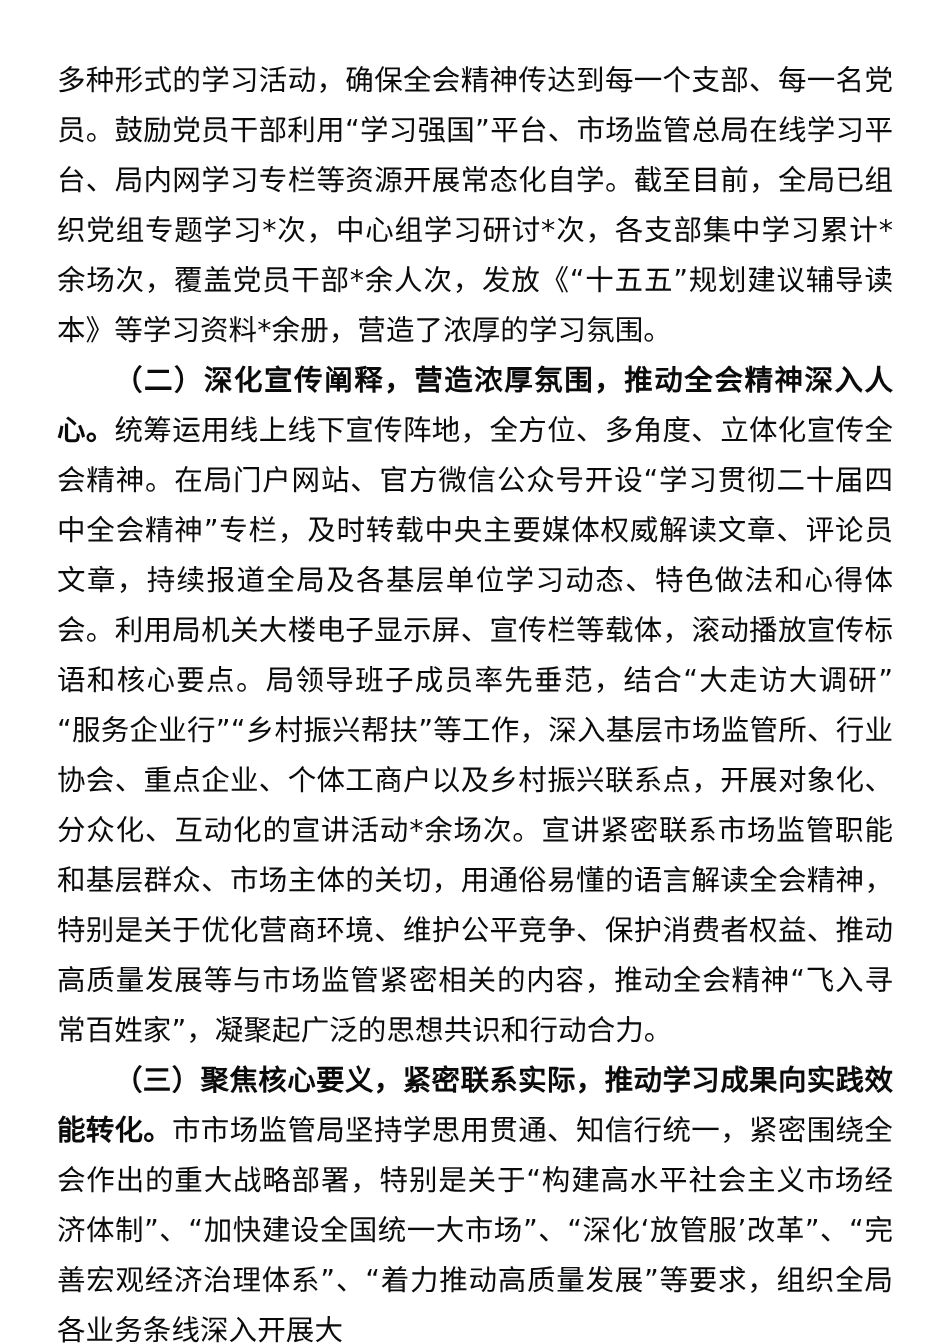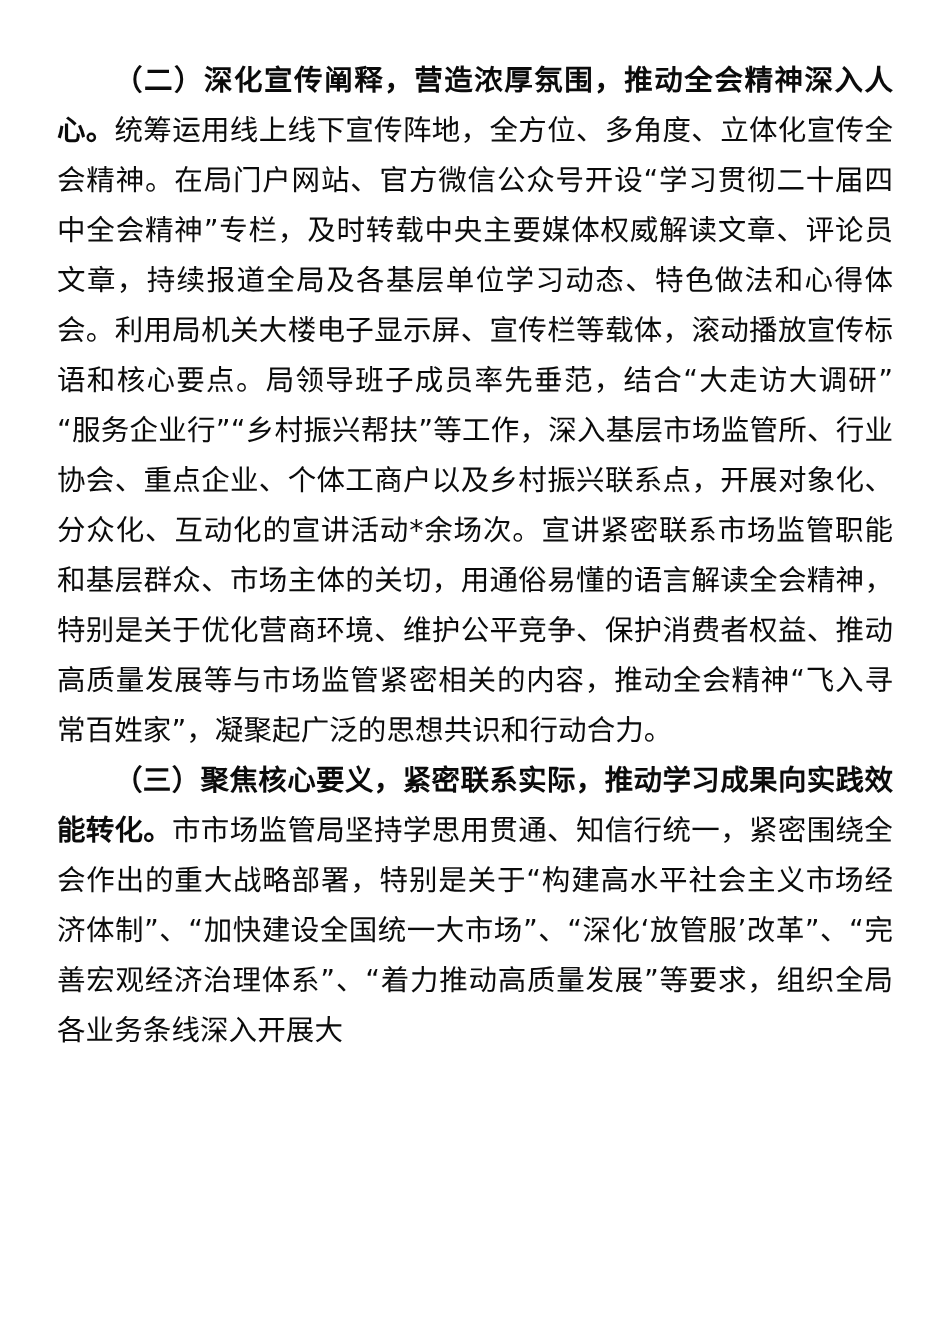--- a/index.html
+++ b/index.html
@@ -44,20 +44,23 @@
     font-weight: 700;
     letter-spacing: 0px;
   }
 </style>
 </head>
 <body>
 
 <div class="page">
   <div class="doc-body">
 
+    <p class="para">
+      <span>多种形式的学习活动，确保全会精神传达到每一个支部、每一名党员。鼓励党员干部利用“学习强国”平台、市场监管总局在线学习平台、局内网学习专栏等资源开展常态化自学。截至目前，全局已组织党组专题学习*次，中心组学习研讨*次，各支部集中学习累计*余场次，覆盖党员干部*余人次，发放《“十五五”规划建议辅导读本》等学习资料*余册，营造了浓厚的学习氛围。</span>
+    </p>
 
     <p class="para indent">
       <span class="hd">（二）深化宣传阐释，营造浓厚氛围，推动全会精神深入人心。</span><span>统筹运用线上线下宣传阵地，全方位、多角度、立体化宣传全会精神。在局门户网站、官方微信公众号开设“学习贯彻二十届四中全会精神”专栏，及时转载中央主要媒体权威解读文章、评论员文章，持续报道全局及各基层单位学习动态、特色做法和心得体会。利用局机关大楼电子显示屏、宣传栏等载体，滚动播放宣传标语和核心要点。局领导班子成员率先垂范，结合“大走访大调研”“服务企业行”“乡村振兴帮扶”等工作，深入基层市场监管所、行业协会、重点企业、个体工商户以及乡村振兴联系点，开展对象化、分众化、互动化的宣讲活动*余场次。宣讲紧密联系市场监管职能和基层群众、市场主体的关切，用通俗易懂的语言解读全会精神，特别是关于优化营商环境、维护公平竞争、保护消费者权益、推动高质量发展等与市场监管紧密相关的内容，推动全会精神“飞入寻常百姓家”，凝聚起广泛的思想共识和行动合力。</span>
     </p>
 
     <p class="para indent">
       <span class="hd">（三）聚焦核心要义，紧密联系实际，推动学习成果向实践效能转化。</span><span>市市场监管局坚持学思用贯通、知信行统一，紧密围绕全会作出的重大战略部署，特别是关于“构建高水平社会主义市场经济体制”、“加快建设全国统一大市场”、“深化‘放管服’改革”、“完善宏观经济治理体系”、“着力推动高质量发展”等要求，组织全局各业务条线深入开展大</span>
     </p>
 
   </div>

